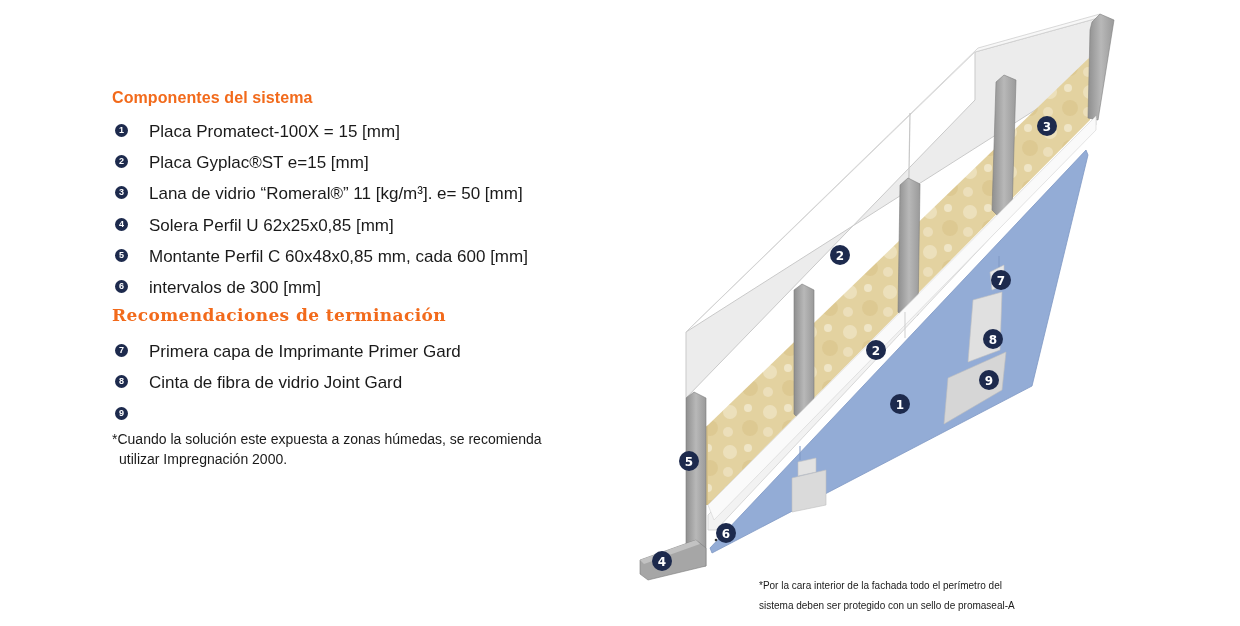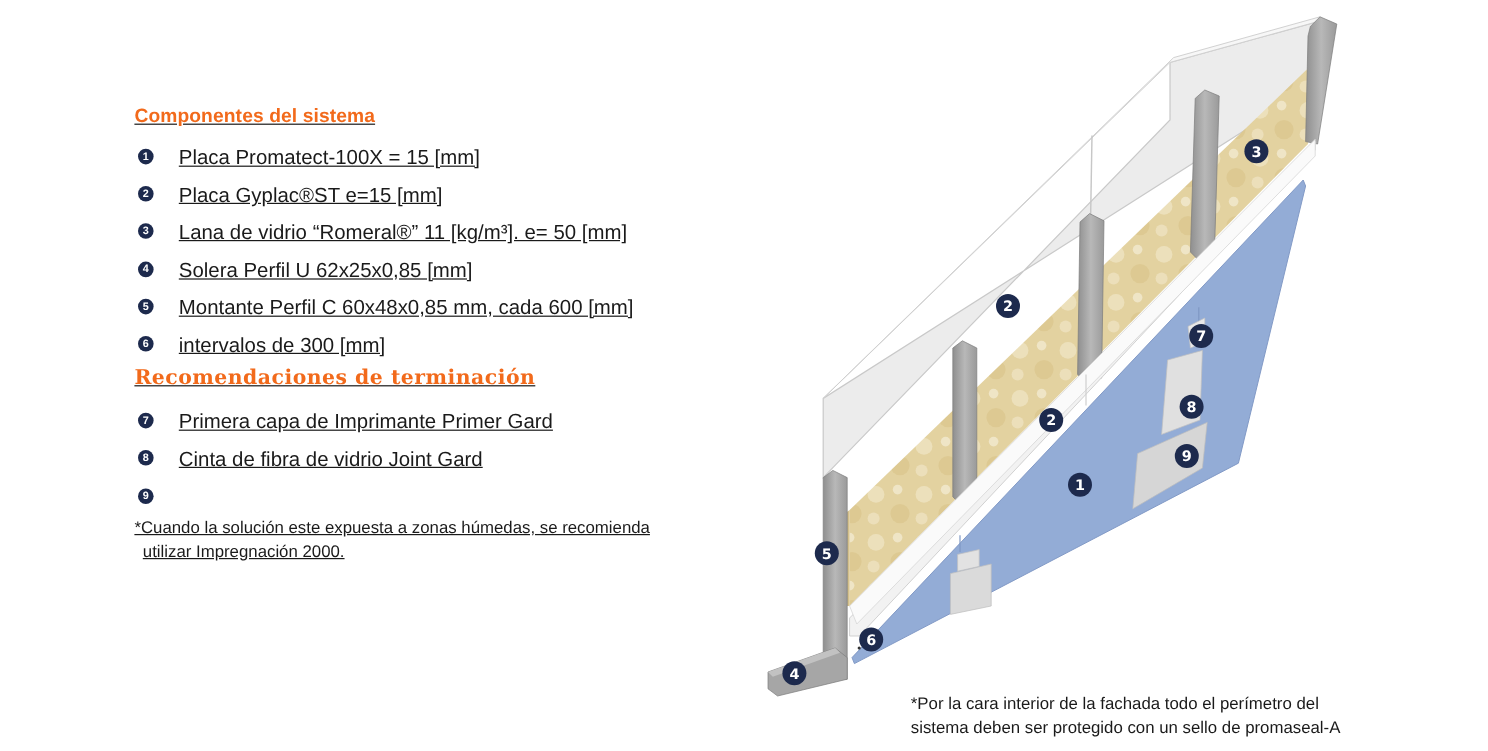--- a/index.html
+++ b/index.html
@@ -13,21 +13,20 @@
       position: relative;
       overflow: hidden;
       font-family: "Liberation Sans", "DejaVu Sans", sans-serif;
       color: #1a1a1a;
     }
     .left-panel {
       position: absolute;
       left: 112px;
       top: 86px;
       width: 500px;
-      text-decoration: underline;
     }
     .section-title {
       color: #f26a1b;
       font-weight: bold;
       font-size: 16px;
       margin: 0;
       line-height: 24px;
       letter-spacing: 0.1px;
     }
     .section-title.serif {
@@ -68,21 +67,21 @@
       font-size: 14px;
       line-height: 20px;
       margin-top: 30px;
       color: #1a1a1a;
     }
     .footnote .line2 { padding-left: 7px; display: block; }
     .bottom-note {
       position: absolute;
       left: 759px;
       top: 576px;
-      font-size: 14px;
+      font-size: 10px;
       line-height: 20px;
       color: #1a1a1a;
       width: 460px;
     }
     .diagram {
       position: absolute;
       left: 0;
       top: 0;
       width: 1240px;
       height: 626px;

